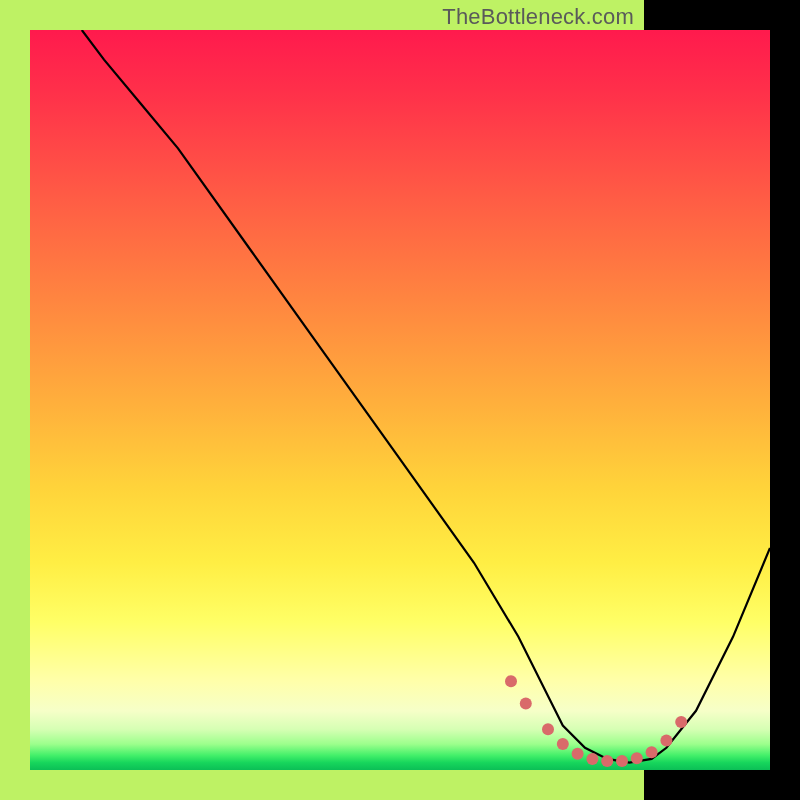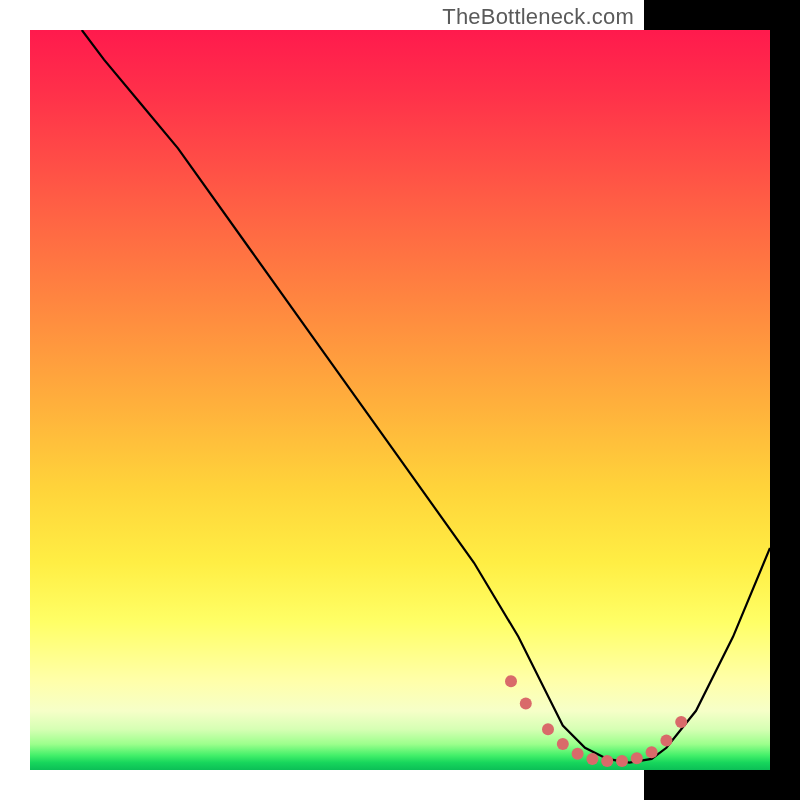--- a/index.html
+++ b/index.html
@@ -8,21 +8,21 @@
     width: 800px;
     height: 800px;
     background: #000;
     overflow: hidden;
     font-family: Arial, Helvetica, sans-serif;
   }
   .frame {
     position: relative;
     width: 644px;
     height: 800px;
-    background: #ffffff;
+    background: #bef264;
   }
   .watermark {
     position: absolute;
     top: 4px;
     right: 10px;
     color: #5a5a5a;
     font-size: 22px;
     font-weight: 500;
     letter-spacing: 0.2px;
     z-index: 5;

